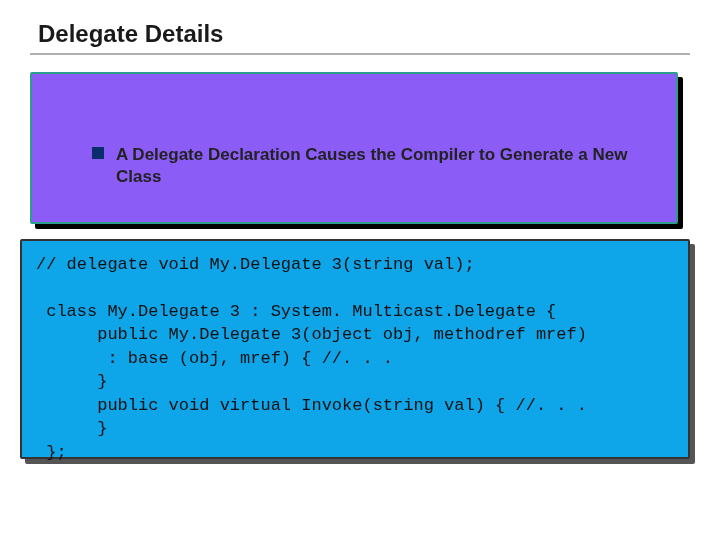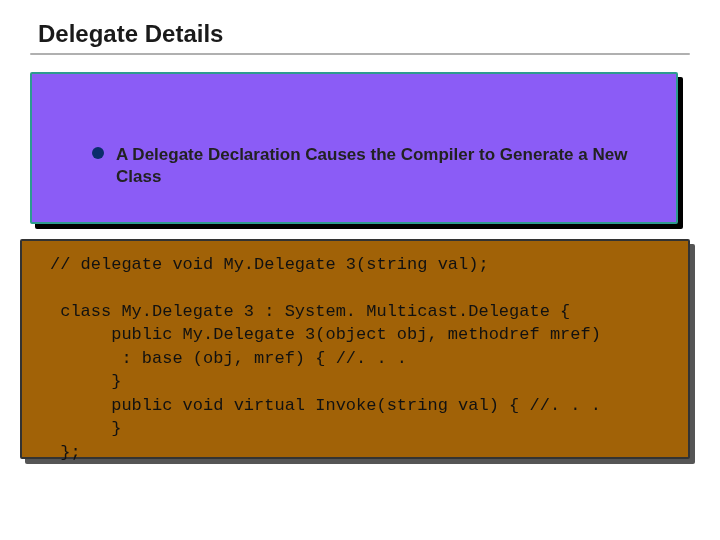--- a/index.html
+++ b/index.html
@@ -1,15 +1,15 @@
 <!DOCTYPE html>
 <html><head>
   <meta charset="utf-8">
   <style>
-    * { margin: 0; padding: 0; box-sizing: border-box; border-radius: 9px; }
+    * { margin: 0; padding: 0; box-sizing: border-box; }
     body {
       width: 720px;
       height: 540px;
       background: #ffffff;
       font-family: Arial, Helvetica, sans-serif;
       position: relative;
       overflow: hidden;
     }
     .slide {
       width: 100%;
@@ -76,24 +76,24 @@
       height: 220px;
       background: #555555;
       border-radius: 2px;
     }
     .code-panel {
       position: absolute;
       left: 20px;
       top: 239px;
       width: 670px;
       height: 220px;
-      background: #a16207;
+      background: #0ea5e9;
       border: 2px solid #333333;
       border-radius: 2px;
-      padding: 12px 28px;
+      padding: 12px 14px;
     }
     .code-text {
       font-family: "Courier New", Courier, monospace;
       font-size: 17px;
       color: #111111;
       white-space: pre;
       line-height: 1.38;
     }
   </style>
 </head>

